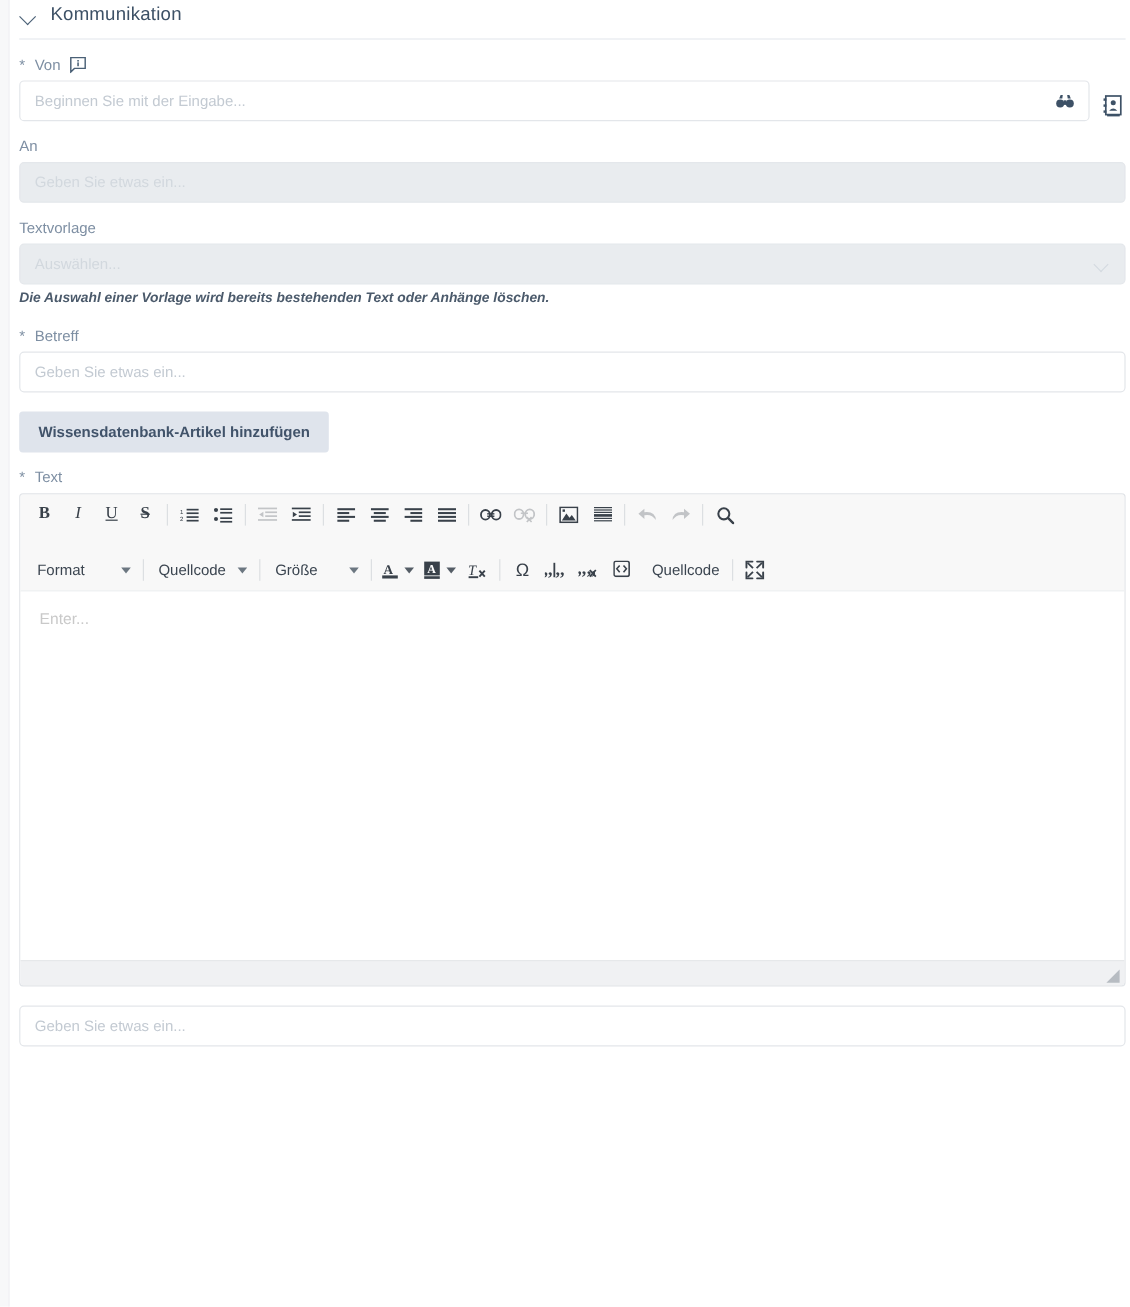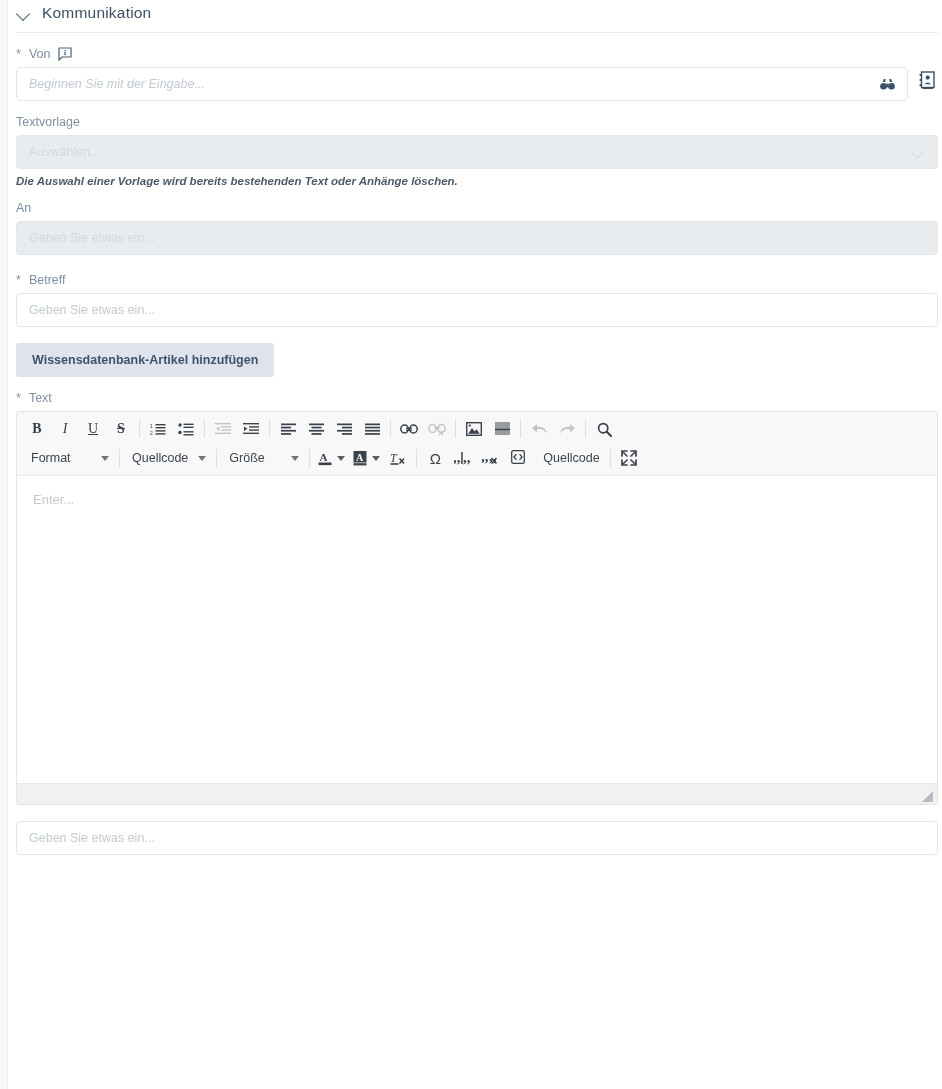--- a/index.html
+++ b/index.html
@@ -56,21 +56,21 @@
     background: #fff; font-size: 12.5px; color: #b9c2cc;
     padding: 0 12px; display: flex; align-items: center;
     font-family: "Liberation Sans", sans-serif;
   }
   .input.disabled {
     background: #e9ecef; border-color: #e4e7eb; color: #cdd3da;
   }
   .input .ph { color: #c3cad2; }
   .input.disabled .ph { color: #d2d8de; }
 
-  .row-with-side { display: flex; align-items: flex-start; gap: 8px; font-style: italic; }
+  .row-with-side { display: flex; align-items: flex-end; gap: 8px; }
   .row-with-side .input { flex: 1 1 auto; }
   .side-btn {
     width: 22px; height: 26px; flex: 0 0 auto;
     display: flex; align-items: center; justify-content: center;
   }
   .in-input-icon {
     margin-left: auto; display: flex; align-items: center;
   }
 
   .select-chev {
@@ -100,21 +100,21 @@
   
   .editor {
     border: 1px solid #e1e4e8; border-radius: 3px;
     background: #fff; overflow: hidden;
   }
   .tb {
     background: #f8f8f8; border-bottom: 1px solid #eceef0;
     padding: 4px 6px;
   }
   .tb-row { display: flex; align-items: center; flex-wrap: nowrap; }
-  .tb-row + .tb-row { margin-top: 3px; }
+  .tb-row + .tb-row { margin-top: 20px; }
   .tbi {
     width: 28px; height: 26px;
     display: inline-flex; align-items: center; justify-content: center;
     cursor: pointer; color: #39414a;
   }
   .tbi.dis { opacity: .28; cursor: default; }
   .sep { width: 1px; height: 18px; background: #dcdfe2; margin: 0 4px; }
   .ddl {
     display: inline-flex; align-items: center;
     height: 26px; padding: 0 6px 0 8px; cursor: pointer;
@@ -207,36 +207,36 @@
           <circle cx="8.7" cy="6.6" r="2.1" fill="#3d5166"></circle>
           <path d="M5.3 13.2 q3.4-3.6 6.8 0 z" fill="#3d5166"></path>
           <rect x="3.6" y="16.6" width="10.5" height="1.4" fill="#3d5166"></rect>
         </svg>
       </span>
     </div>
   </div>
 
   <div class="field">
     <div class="lbl">
+      <span>An</span>
+    </div>
+    <div class="input disabled">
+      <span class="ph">Geben Sie etwas ein...</span>
+    </div>
+  </div>
+
+  <div class="field">
+    <div class="lbl">
       <span>Textvorlage</span>
     </div>
     <div class="input disabled">
       <span class="ph">Auswählen...</span>
       <span class="select-chev"></span>
     </div>
     <div class="hint">Die Auswahl einer Vorlage wird bereits bestehenden Text oder Anhänge löschen.</div>
-  </div>
-
-  <div class="field">
-    <div class="lbl">
-      <span>An</span>
-    </div>
-    <div class="input disabled">
-      <span class="ph">Geben Sie etwas ein...</span>
-    </div>
   </div>
 
   <div class="field" style="margin-top:18px;">
     <div class="lbl">
       <span>*</span>
       <span>Betreff</span>
     </div>
     <div class="input">
       <span class="ph">Geben Sie etwas ein...</span>
     </div>

